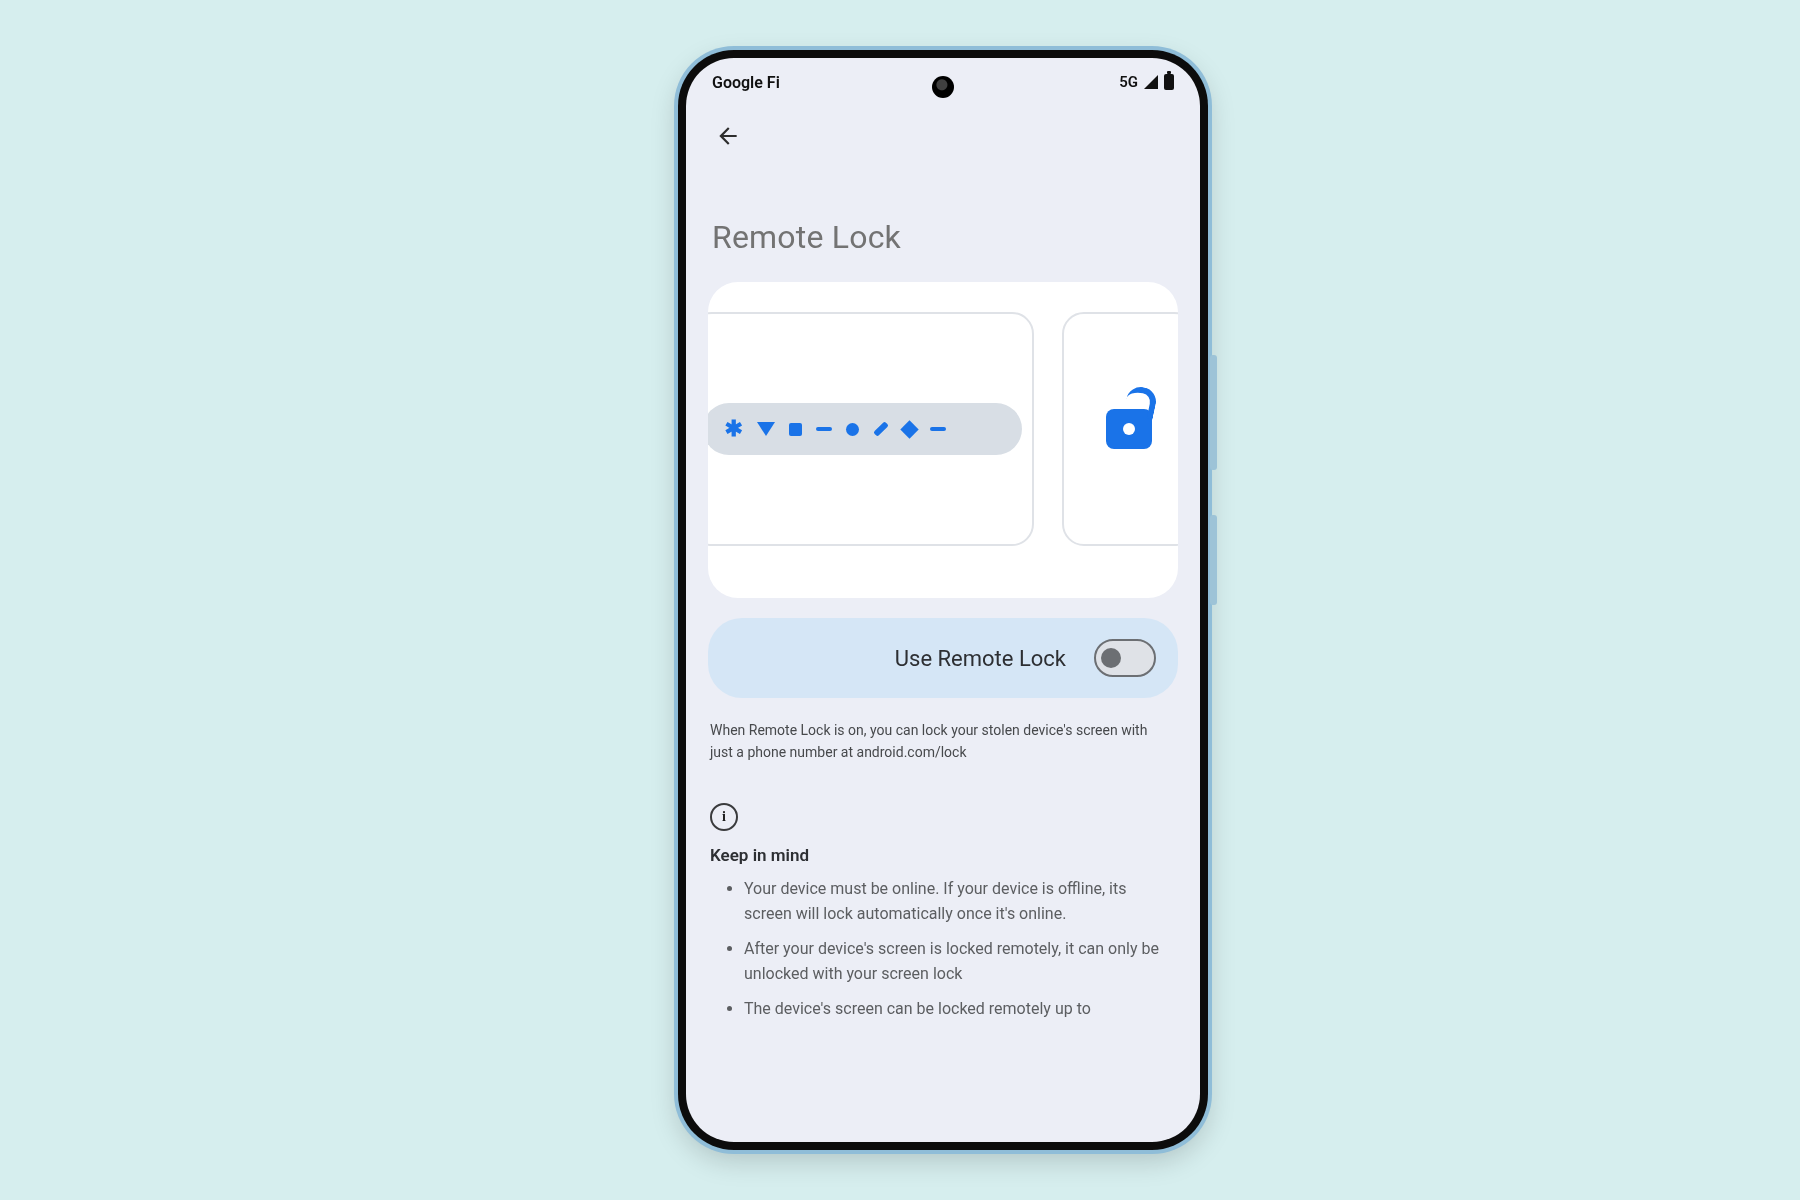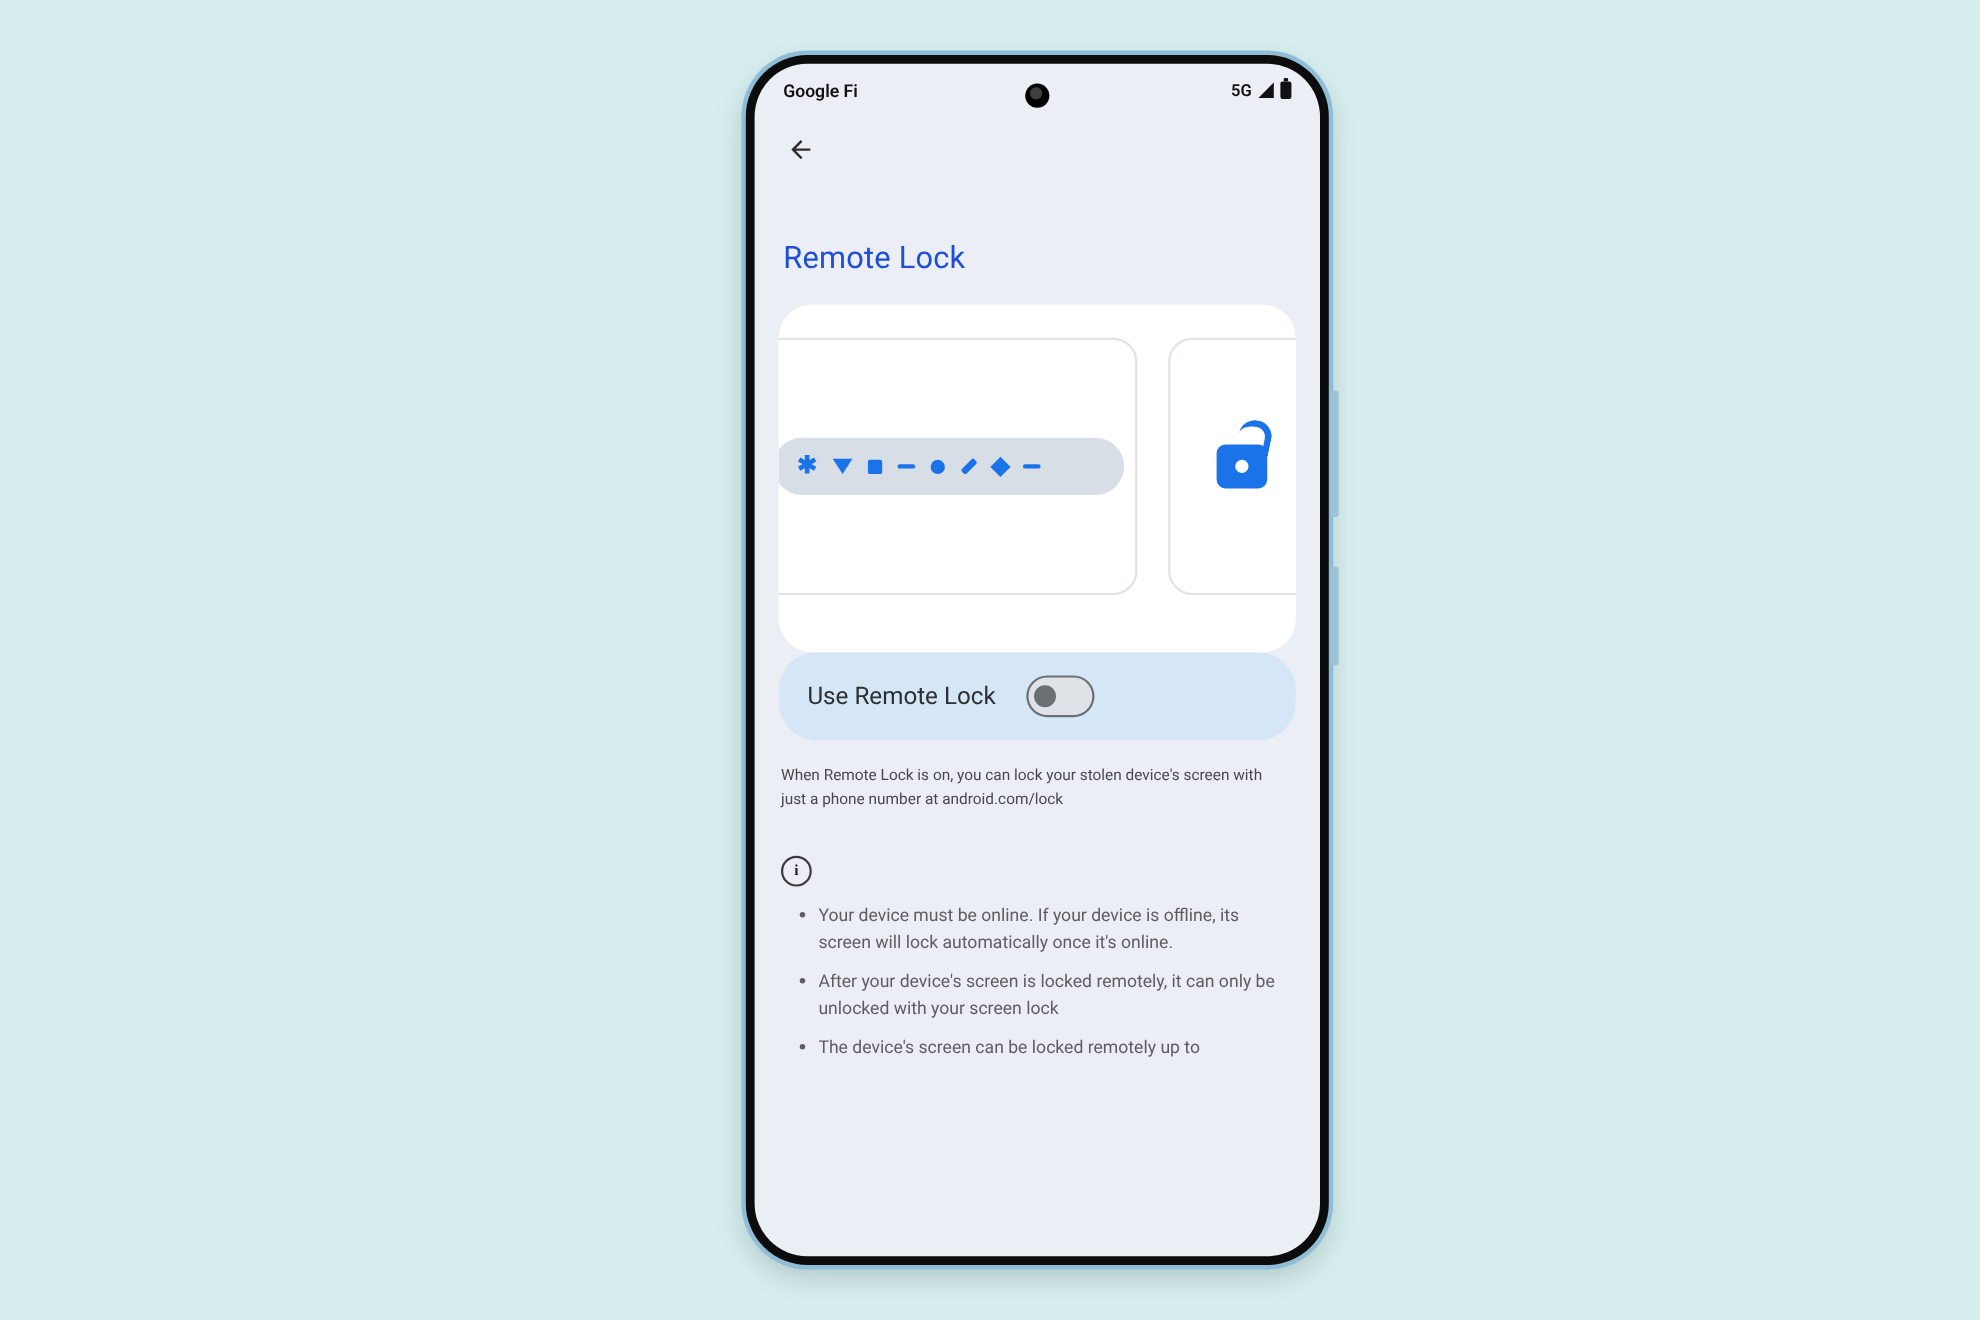--- a/index.html
+++ b/index.html
@@ -64,22 +64,22 @@
 
   .back{
     margin-top:10px;
     display:inline-flex;align-items:center;justify-content:center;
     width:40px;height:40px;border-radius:50%;
     color:#2d2d2d;
   }
 
   h1.title{
     margin:62px 0 26px 4px;
-    font-size:28px;font-weight:400;letter-spacing:.2px;
-    color:#1d4ed8;
+    font-size:32px;font-weight:400;letter-spacing:.2px;
+    color:#737373;
   }
 
   
   .illus{
     background:var(--card-bg);
     border-radius:30px;
     height:316px;
     position:relative;overflow:hidden;
   }
   .illus .panel-left{
@@ -114,24 +114,25 @@
   .lock .shackle{
     position:absolute;top:-22px;left:20px;
     width:24px;height:24px;
     border:6px solid var(--blue);border-bottom:none;border-left:none;
     border-top-left-radius:18px;border-top-right-radius:18px;
     transform:rotate(12deg);
   }
 
   
   .toggle-row{
+    margin-top:20px;
     background:var(--pill-bg);
     border-radius:34px;
     height:80px;
-    display:flex;align-items:center;justify-content:flex-start;
+    display:flex;align-items:center;justify-content:flex-end;
     padding:0 22px 0 26px;
     gap:28px;
   }
   .toggle-row .label{font-size:22px;color:#2d2f33;}
   .switch{
     width:58px;height:34px;border-radius:20px;border:2.5px solid #6c6f73;
     background:#dfe2e7;position:relative;
   }
   .switch .knob{
     position:absolute;left:5px;top:50%;transform:translateY(-50%);
@@ -211,20 +212,21 @@
             <div class="knob"></div>
           </div>
         </div>
 
         <div class="desc">When Remote Lock is on, you can lock your stolen device's screen with just a phone number at android.com/lock</div>
 
         <div class="info-sec">
           <div class="info-icon">
               <span>i</span>
             </div>
+          <div class="info-title">Keep in mind</div>
           <ul class="bullets">
             <li>Your device must be online. If your device is offline, its screen will lock automatically once it's online.</li>
             <li>After your device's screen is locked remotely, it can only be unlocked with your screen lock</li>
             <li>The device's screen can be locked remotely up to</li>
           </ul>
         </div>
 
       </div>
     </div>
   </div>

